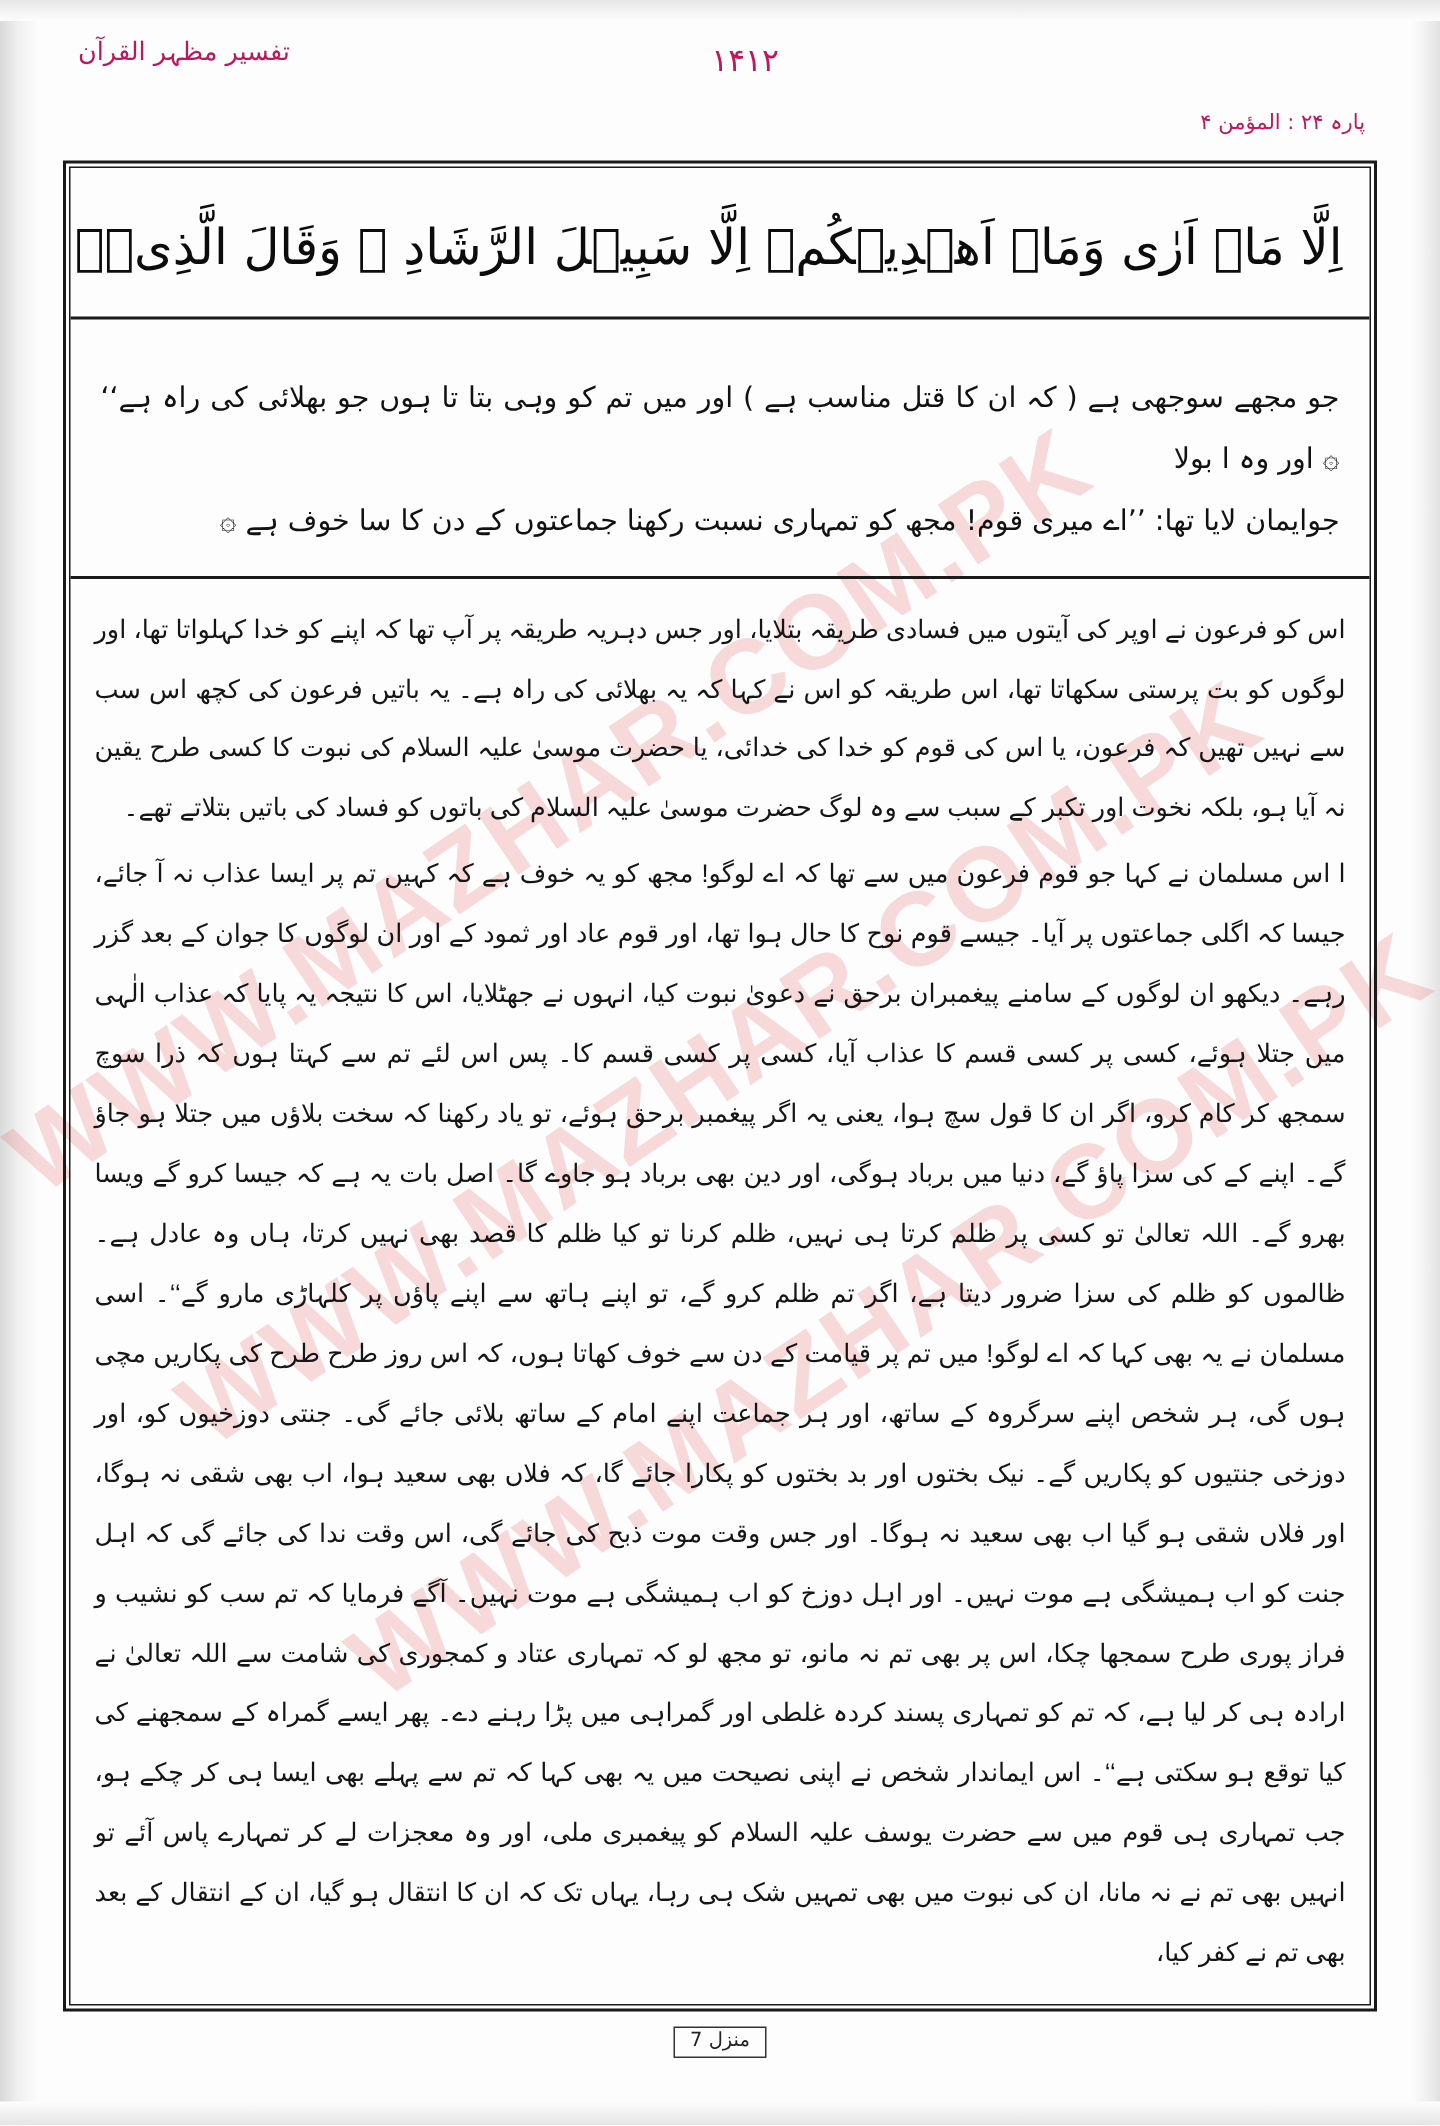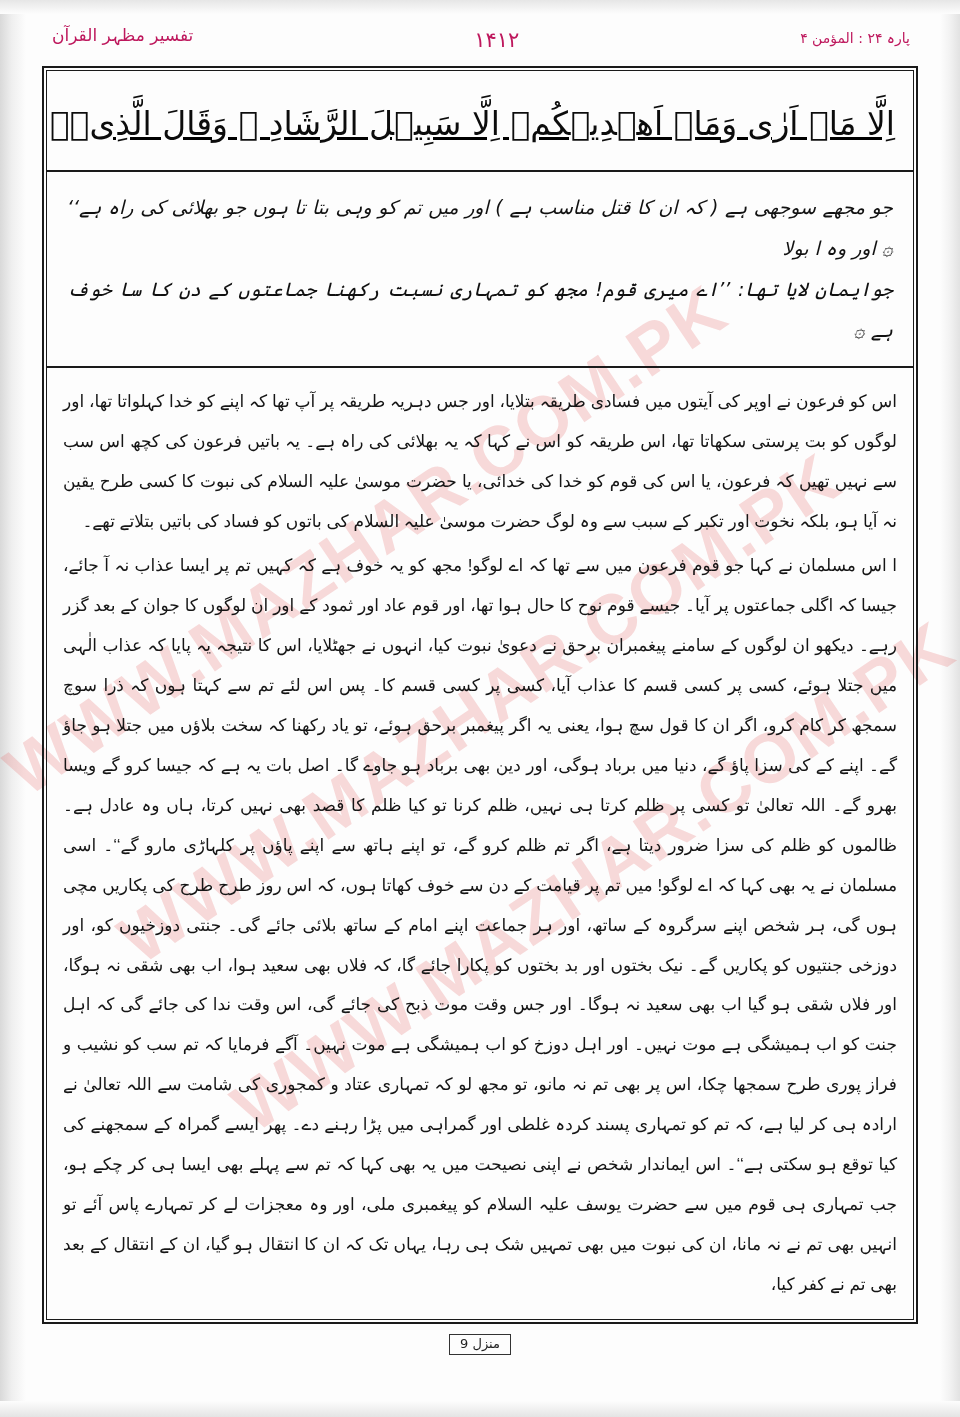--- a/index.html
+++ b/index.html
@@ -93,54 +93,53 @@
     font-size: 21px;
     letter-spacing: 1px;
     padding-top: 4px;
   }
   .header-left {
     font-size: 14px;
     line-height: 1.5;
     text-align: center;
     white-space: nowrap;
     padding-top: 4px;
+    margin-top: 44px;
   }
 
   
   .frame {
     margin: 14px 8px 0 8px;
     border: 2px solid #1a1a1a;
     padding: 2px;
   }
   .frame-inner {
     border: 1px solid #1a1a1a;
   }
 
   .quran-block {
     padding: 22px 18px 16px 18px;
     border-bottom: 2px solid #1a1a1a;
     text-align: left;
     direction: rtl;
-    text-decoration: underline;
   }
   .quran-line {
     font-family: "DejaVu Sans", sans-serif;
     font-size: 33px;
     line-height: 1.85;
     color: #0c0c0c;
     letter-spacing: 1px;
     white-space: nowrap;
   }
 
   .translation-block {
-    padding: 15px 20px 16px 20px;
+    padding: 32px 20px 16px 20px;
     border-bottom: 2px solid #1a1a1a;
     direction: rtl;
     text-align: justify;
-    font-style: italic;
   }
   .translation-line {
     font-family: "DejaVu Sans", sans-serif;
     font-size: 19px;
     line-height: 2.15;
     color: #111;
   }
 
   .tafsir-block {
     padding: 14px 16px 10px 16px;
@@ -207,17 +206,17 @@
 
         <div class="tafsir-block">
           <p class="tafsir-para">اس کو فرعون نے اوپر کی آیتوں میں فسادی طریقہ بتلایا، اور جس دہریہ طریقہ پر آپ تھا کہ اپنے کو خدا کہلواتا تھا، اور لوگوں کو بت پرستی سکھاتا تھا، اس طریقہ کو اس نے کہا کہ یہ بھلائی کی راہ ہے۔ یہ باتیں فرعون کی کچھ اس سب سے نہیں تھیں کہ فرعون، یا اس کی قوم کو خدا کی خدائی، یا حضرت موسیٰ علیہ السلام کی نبوت کا کسی طرح یقین نہ آیا ہو، بلکہ نخوت اور تکبر کے سبب سے وہ لوگ حضرت موسیٰ علیہ السلام کی باتوں کو فساد کی باتیں بتلاتے تھے۔</p>
           <p class="tafsir-para">ا اس مسلمان نے کہا جو قوم فرعون میں سے تھا کہ اے لوگو! مجھ کو یہ خوف ہے کہ کہیں تم پر ایسا عذاب نہ آ جائے، جیسا کہ اگلی جماعتوں پر آیا۔ جیسے قوم نوح کا حال ہوا تھا، اور قوم عاد اور ثمود کے اور ان لوگوں کا جوان کے بعد گزر رہے۔ دیکھو ان لوگوں کے سامنے پیغمبران برحق نے دعویٰ نبوت کیا، انہوں نے جھٹلایا، اس کا نتیجہ یہ پایا کہ عذاب الٰہی میں جتلا ہوئے، کسی پر کسی قسم کا عذاب آیا، کسی پر کسی قسم کا۔ پس اس لئے تم سے کہتا ہوں کہ ذرا سوچ سمجھ کر کام کرو، اگر ان کا قول سچ ہوا، یعنی یہ اگر پیغمبر برحق ہوئے، تو یاد رکھنا کہ سخت بلاؤں میں جتلا ہو جاؤ گے۔ اپنے کے کی سزا پاؤ گے، دنیا میں برباد ہوگی، اور دین بھی برباد ہو جاوے گا۔ اصل بات یہ ہے کہ جیسا کرو گے ویسا بھرو گے۔ اللہ تعالیٰ تو کسی پر ظلم کرتا ہی نہیں، ظلم کرنا تو کیا ظلم کا قصد بھی نہیں کرتا، ہاں وہ عادل ہے۔ ظالموں کو ظلم کی سزا ضرور دیتا ہے، اگر تم ظلم کرو گے، تو اپنے ہاتھ سے اپنے پاؤں پر کلہاڑی مارو گے‘‘۔ اسی مسلمان نے یہ بھی کہا کہ اے لوگو! میں تم پر قیامت کے دن سے خوف کھاتا ہوں، کہ اس روز طرح طرح کی پکاریں مچی ہوں گی، ہر شخص اپنے سرگروہ کے ساتھ، اور ہر جماعت اپنے امام کے ساتھ بلائی جائے گی۔ جنتی دوزخیوں کو، اور دوزخی جنتیوں کو پکاریں گے۔ نیک بختوں اور بد بختوں کو پکارا جائے گا، کہ فلاں بھی سعید ہوا، اب بھی شقی نہ ہوگا، اور فلاں شقی ہو گیا اب بھی سعید نہ ہوگا۔ اور جس وقت موت ذبح کی جائے گی، اس وقت ندا کی جائے گی کہ اہل جنت کو اب ہمیشگی ہے موت نہیں۔ اور اہل دوزخ کو اب ہمیشگی ہے موت نہیں۔ آگے فرمایا کہ تم سب کو نشیب و فراز پوری طرح سمجھا چکا، اس پر بھی تم نہ مانو، تو مجھ لو کہ تمہاری عتاد و کمجوری کی شامت سے اللہ تعالیٰ نے ارادہ ہی کر لیا ہے، کہ تم کو تمہاری پسند کردہ غلطی اور گمراہی میں پڑا رہنے دے۔ پھر ایسے گمراہ کے سمجھنے کی کیا توقع ہو سکتی ہے‘‘۔ اس ایماندار شخص نے اپنی نصیحت میں یہ بھی کہا کہ تم سے پہلے بھی ایسا ہی کر چکے ہو، جب تمہاری ہی قوم میں سے حضرت یوسف علیہ السلام کو پیغمبری ملی، اور وہ معجزات لے کر تمہارے پاس آئے تو انہیں بھی تم نے نہ مانا، ان کی نبوت میں بھی تمہیں شک ہی رہا، یہاں تک کہ ان کا انتقال ہو گیا، ان کے انتقال کے بعد بھی تم نے کفر کیا،</p>
         </div>
 
       </div>
     </div>
 
     <div class="footer">
-      <span class="footer-box">منزل 9</span>
+      <span class="footer-box">منزل 7</span>
     </div>
 
   </div>
 </div>
 
 </body></html>

